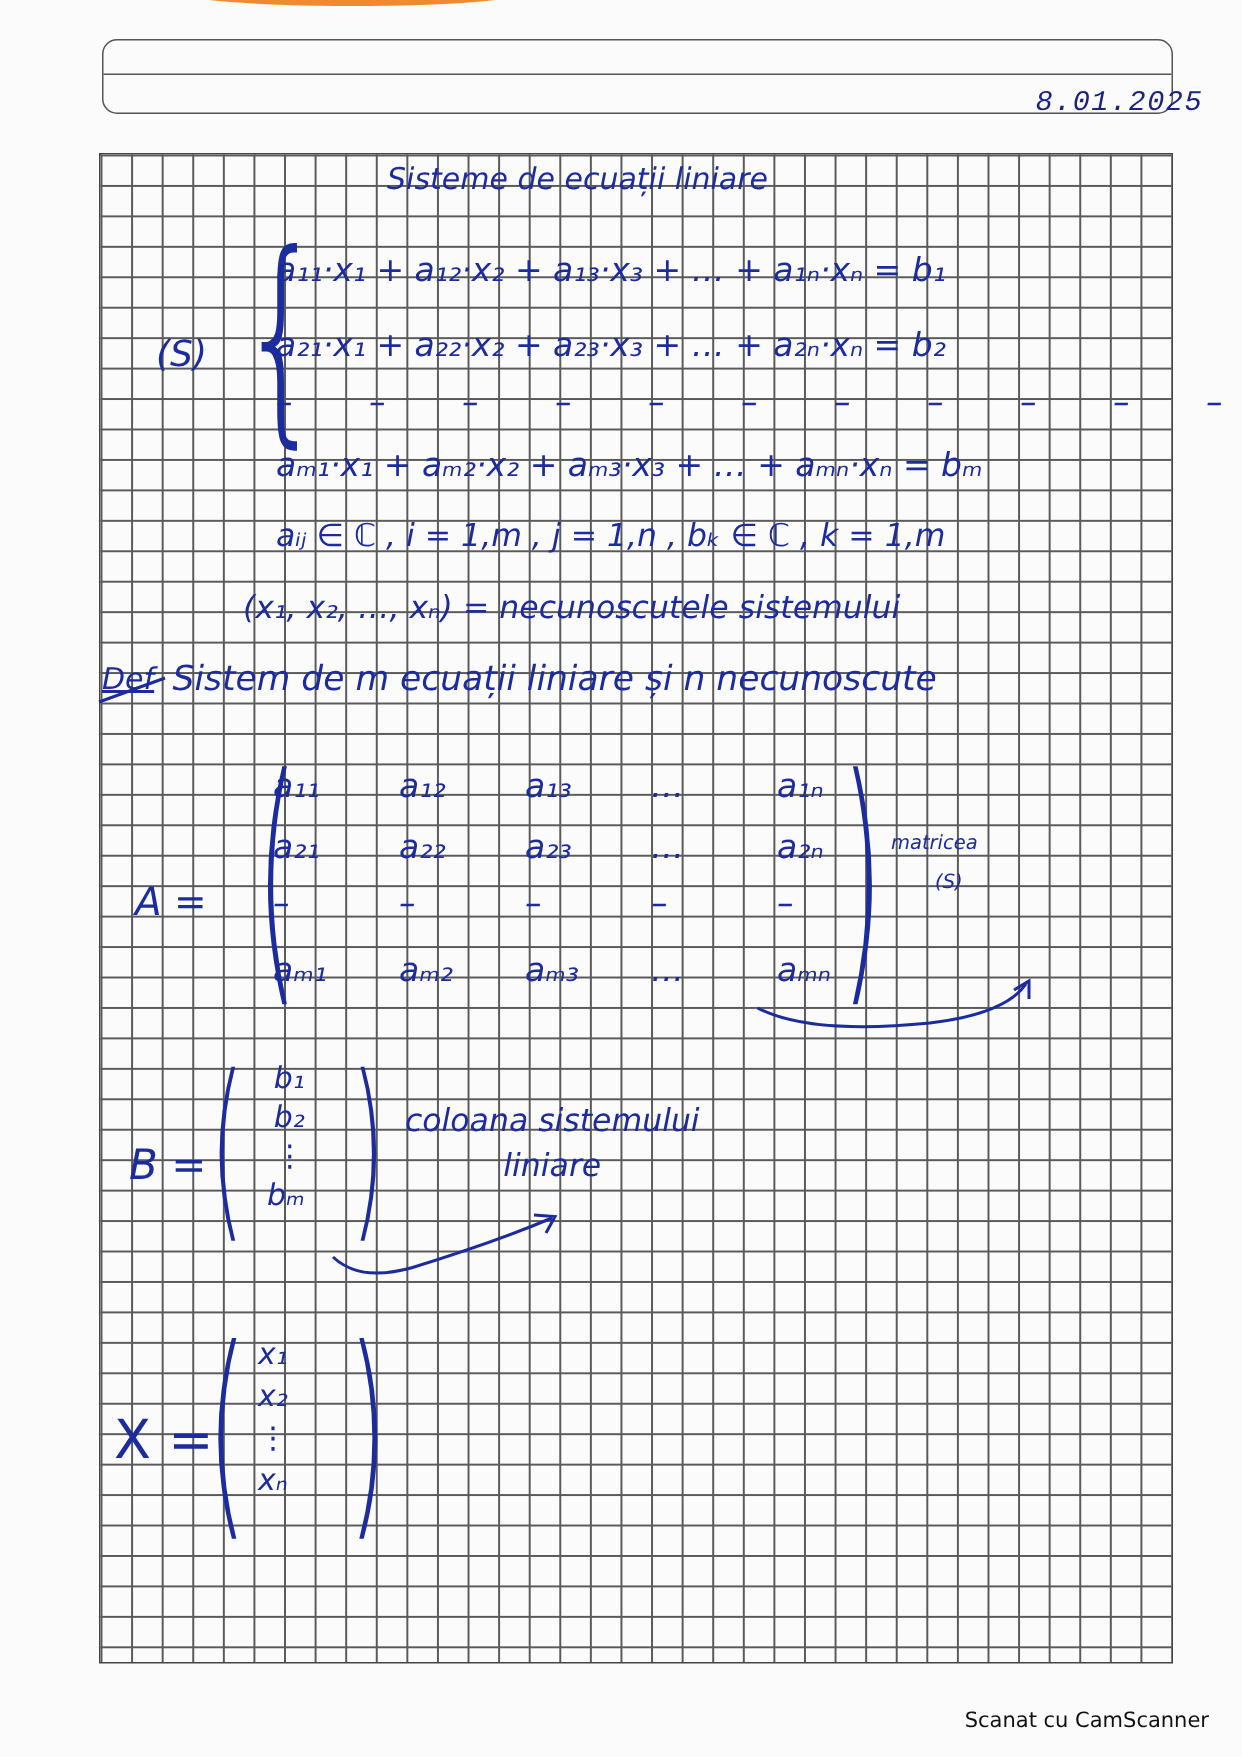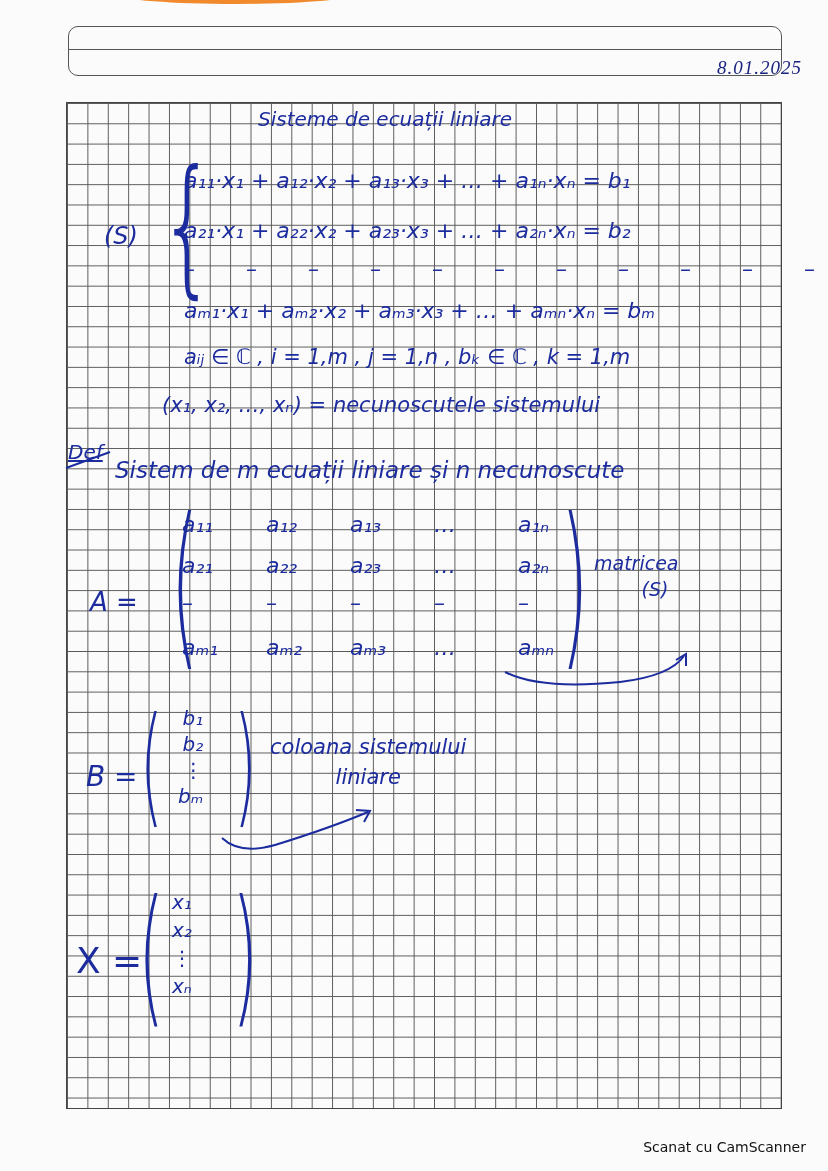--- a/index.html
+++ b/index.html
@@ -14,21 +14,21 @@
   }
   .header-box {
     position:absolute; left:68px; top:26px; width:712px; height:48px;
     border:1.5px solid #555; border-radius:10px;
   }
   .header-line {
     position:absolute; left:0; right:0; top:22px; border-top:1.5px solid #555;
   }
   .date {
     position:absolute; right:26px; top:57px;
-    font-family:Liberation Serif, serif; font-size:19px; color:#1a2380;
+    font-family:Liberation Mono, monospace; font-size:19px; color:#1a2380;
     letter-spacing:1px; font-style:italic;
   }
   .grid {
     position:absolute; left:66px; top:102px; width:714px; height:1005px;
     border:1.5px solid #444;
     background-image:
       linear-gradient(to right, #5a5a5a 1px, transparent 1px),
       linear-gradient(to bottom, #5a5a5a 1px, transparent 1px);
     background-size:20.4px 20.3px;
   }
@@ -40,41 +40,41 @@
   .sys-label { left:104px; top:222px; font-size:24px; }
   .brace { left:140px; top:150px; font-size:150px; line-height:150px; font-style:normal; font-weight:100; transform:scaleX(0.6); }
   .eq { font-size:22px; left:184px; }
   .eq1 { top:168px; }
   .eq2 { top:218px; }
   .eq3 { top:256px; letter-spacing:22px; }
   .eq4 { top:298px; }
   .cond { left:184px; top:345px; font-size:21px;text-align:center; }
   .unk { left:162px; top:393px; font-size:21px; }
   .def-tag { left:68px; top:440px; font-size:20px; text-decoration:underline; }
-  .def-text { left:115px; top:440px; font-size:23px;margin-top:17px; }
+  .def-text { left:115px; top:440px; font-size:23px; }
   .lbl-A { left:90px; top:587px; font-size:26px; }
   .paren { font-style:normal; font-weight:100; }
   .paren-A-l { left:150px; top:496px; font-size:178px; line-height:178px; transform:scaleX(0.4); }
   .paren-A-r { left:540px; top:496px; font-size:178px; line-height:178px; transform:scaleX(0.4); }
   .mrow { position:absolute; left:182px; font-size:22px; }
   .mrow span.cell { display:inline-block; width:84px; }
   .mr1 { top:512px; }
   .mr2 { top:553px; }
   .mr3 { top:590px; letter-spacing:18px; }
   .mr4 { top:635px; }
-  .ann-A { left:594px; top:550px; font-size:19px; text-align:center; line-height:26px; }
+  .ann-A { left:594px; top:550px; font-size:13px; text-align:center; line-height:26px; }
   .lbl-B { left:86px; top:760px; font-size:28px; }
   .paren-B-l { left:126px; top:700px; font-size:130px; line-height:130px; transform:scaleX(0.45); }
   .paren-B-r { left:220px; top:700px; font-size:130px; line-height:130px; transform:scaleX(0.45); }
   .bcol { left:178px; top:705px; font-size:20px; line-height:26px; text-align:right; }
   .ann-B { left:270px; top:732px; font-size:21px; line-height:30px; text-align:center; }
   .lbl-X { left:76px; top:940px; font-size:36px; font-style:normal; }
   .paren-X-l { left:122px; top:880px; font-size:150px; line-height:150px; transform:scaleX(0.45); }
   .paren-X-r { left:216px; top:880px; font-size:150px; line-height:150px; transform:scaleX(0.45); }
-  .xcol { left:172px; top:888px; font-size:20px; line-height:28px; }
+  .xcol { left:172px; top:888px; font-size:20px; line-height:28px; text-align:center; }
   svg.arrows { position:absolute; left:0; top:0; width:828px; height:1171px; pointer-events:none; }
   .watermark {
     position:absolute; right:22px; top:1139px; font-size:14px; color:#111;
     font-family:"DejaVu Sans", sans-serif;
   }
 </style>
 </head>
 <body>
 
 <div class="orange-bar"></div>

